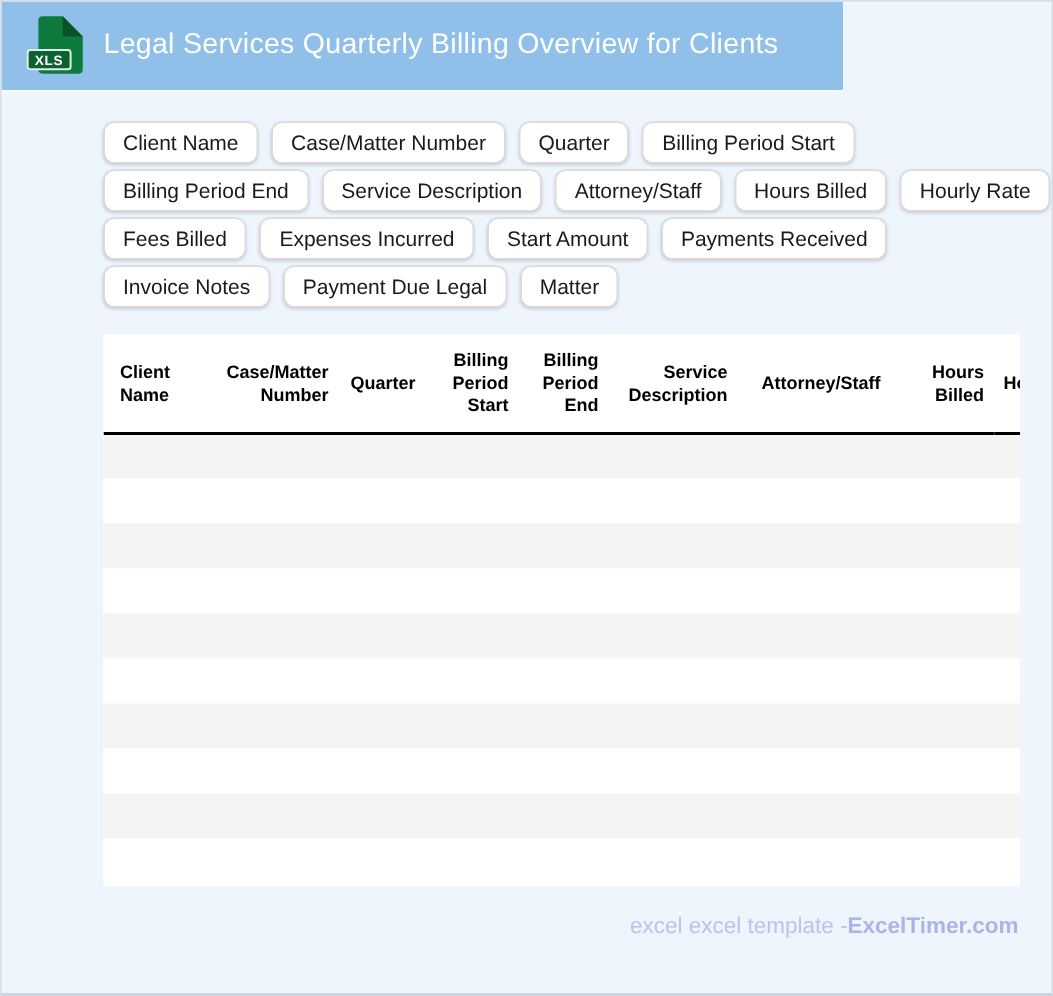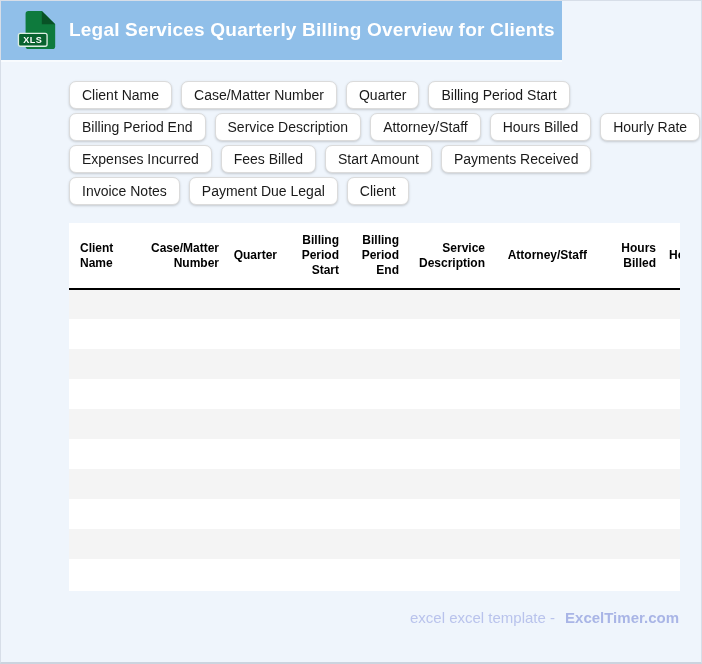--- a/index.html
+++ b/index.html
@@ -20,21 +20,21 @@
     position:absolute; left:0; top:0; width:561px; height:59px;
     background:var(--banner);
     display:flex; align-items:center;
     box-shadow:0 2px 0 rgba(255,255,255,.55);
     text-align:center;
   }
   .xls-icon{position:absolute; left:16px; top:8px;}
   .banner-title{
     position:absolute; left:68px; top:0; height:57px;
     display:flex; align-items:center;
-    color:#fff; font-size:19px; font-weight:bold; letter-spacing:.2px;
+    color:#fff; font-size:19px; font-weight:normal; letter-spacing:.2px;
     white-space:nowrap;
   }
   
   .chips{
     position:absolute; left:68px; top:80px; width:634px;
     display:flex; flex-wrap:wrap; column-gap:9px; row-gap:4px;
     align-content:flex-start;
   }
   .chip{
     background:#fff; border:1px solid #DBDBDB; border-radius:7px;
@@ -62,21 +62,21 @@
   tbody td{height:30px; padding:0; border:none;}
   tbody tr.odd td{background:var(--stripe);}
   tbody tr.even td{background:#fff;}
   
   .footer{
     position:absolute; top:607px; right:22px;
     font-size:15px; line-height:20px; color:var(--footer-text);
     white-space:nowrap;
   }
   .footer .brand{
-    margin-left:10px; font-weight:bold; color:var(--footer-brand); cursor:pointer;
+    margin-left:0; font-weight:bold; color:var(--footer-brand); cursor:pointer;
   }
 </style>
 </head>
 <body>
 
 <div class="page">
 
   <div class="banner">
     <svg class="xls-icon" width="42" height="42" viewBox="0 0 44 44">
       <path id="icon-body" d="M12 2 H26 L40 16 V39 Q40 42 37 42 H12 Q9 42 9 39 V5 Q9 2 12 2 Z" fill="#0E7A3D"></path>
@@ -90,27 +90,27 @@
   <div class="chips" id="chips">
       <button class="chip">Client Name</button>
       <button class="chip">Case/Matter Number</button>
       <button class="chip">Quarter</button>
       <button class="chip">Billing Period Start</button>
       <button class="chip">Billing Period End</button>
       <button class="chip">Service Description</button>
       <button class="chip">Attorney/Staff</button>
       <button class="chip">Hours Billed</button>
       <button class="chip">Hourly Rate</button>
+      <button class="chip">Fees Billed</button>
       <button class="chip">Expenses Incurred</button>
-      <button class="chip">Fees Billed</button>
       <button class="chip">Start Amount</button>
       <button class="chip">Payments Received</button>
       <button class="chip">Invoice Notes</button>
       <button class="chip">Payment Due Legal</button>
-      <button class="chip">Client</button>
+      <button class="chip">Matter</button>
     </div>
 
   <div class="tablewrap">
     <table>
       <thead>
         <tr id="thead-row">
             <th class="al" style="width: 57px;">Client Name</th>
             <th class="ar" style="width: 100px;">Case/Matter Number</th>
             <th class="ar" style="width: 58px;">Quarter</th>
             <th class="ar" style="width: 62px;">Billing Period Start</th>

